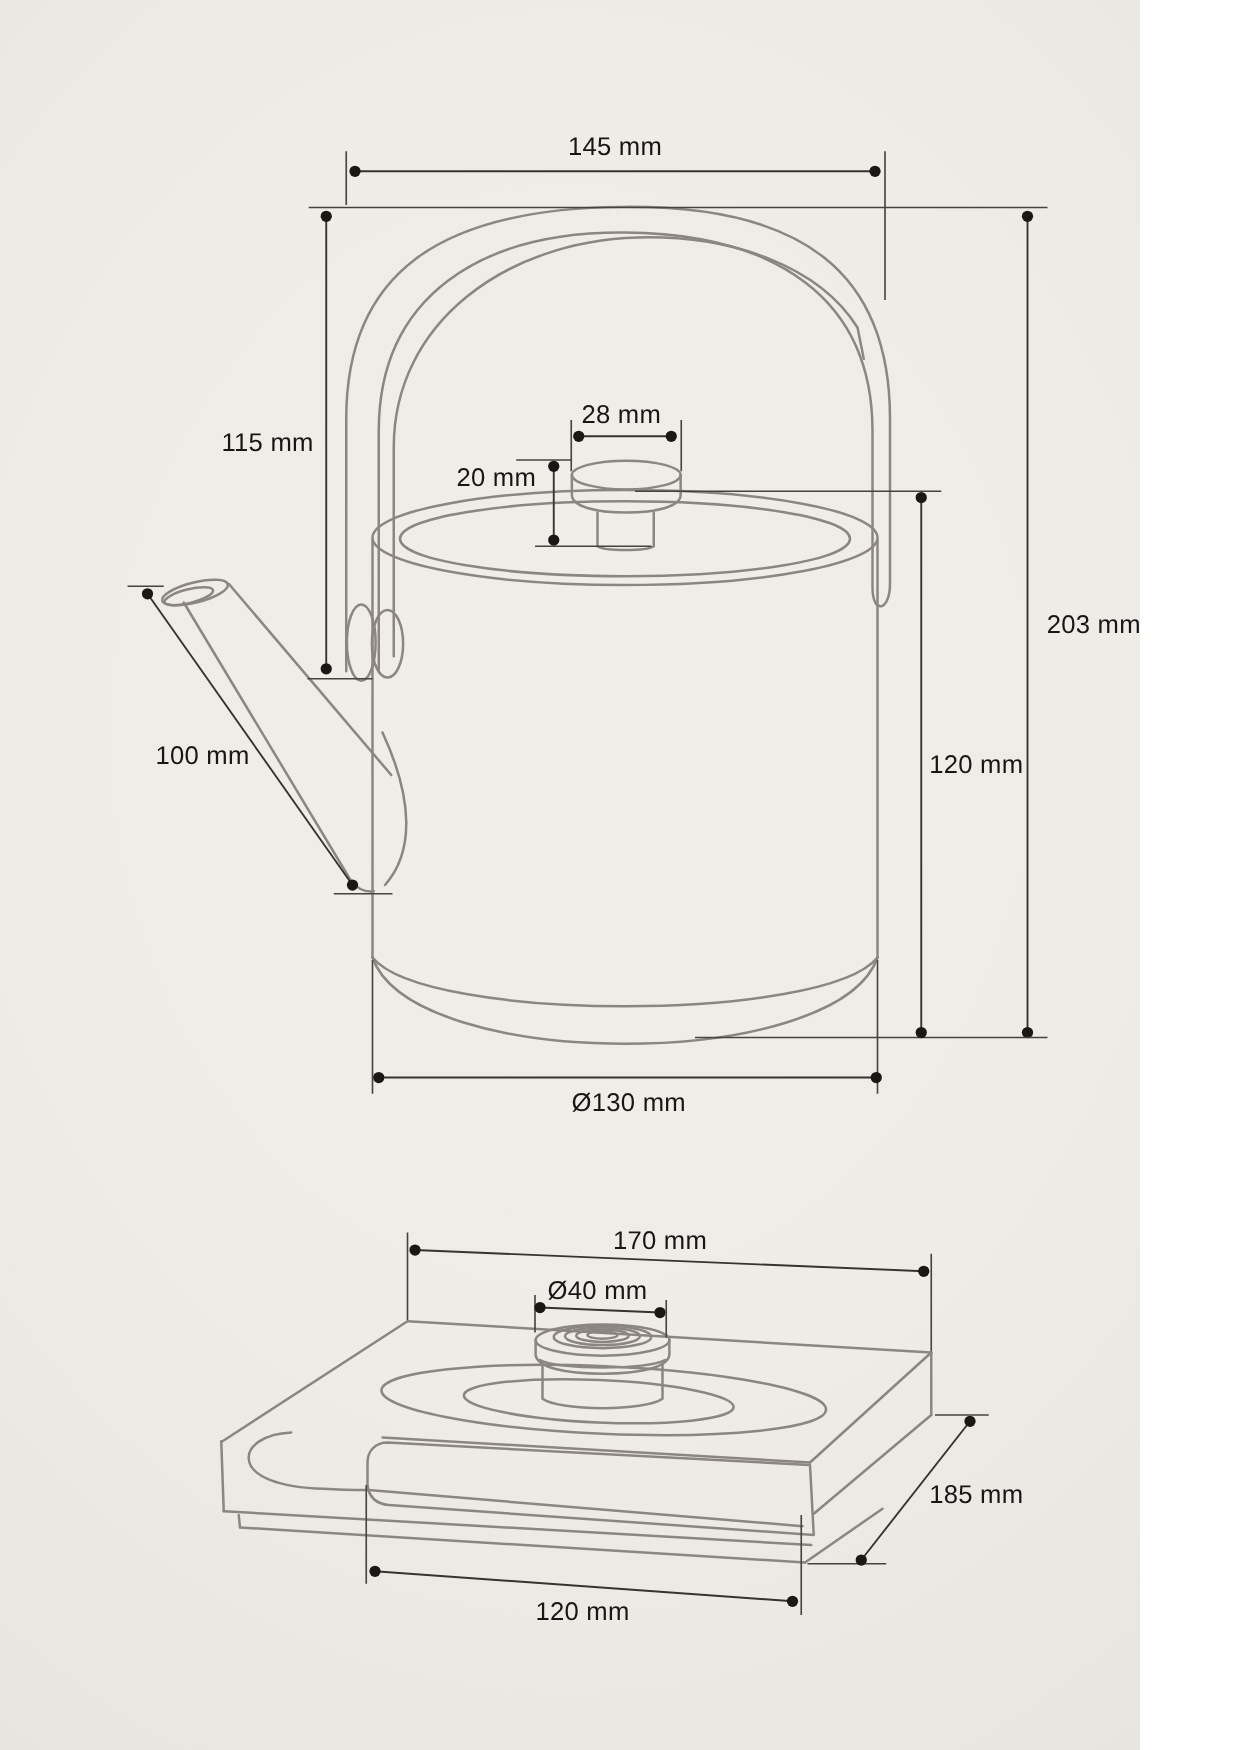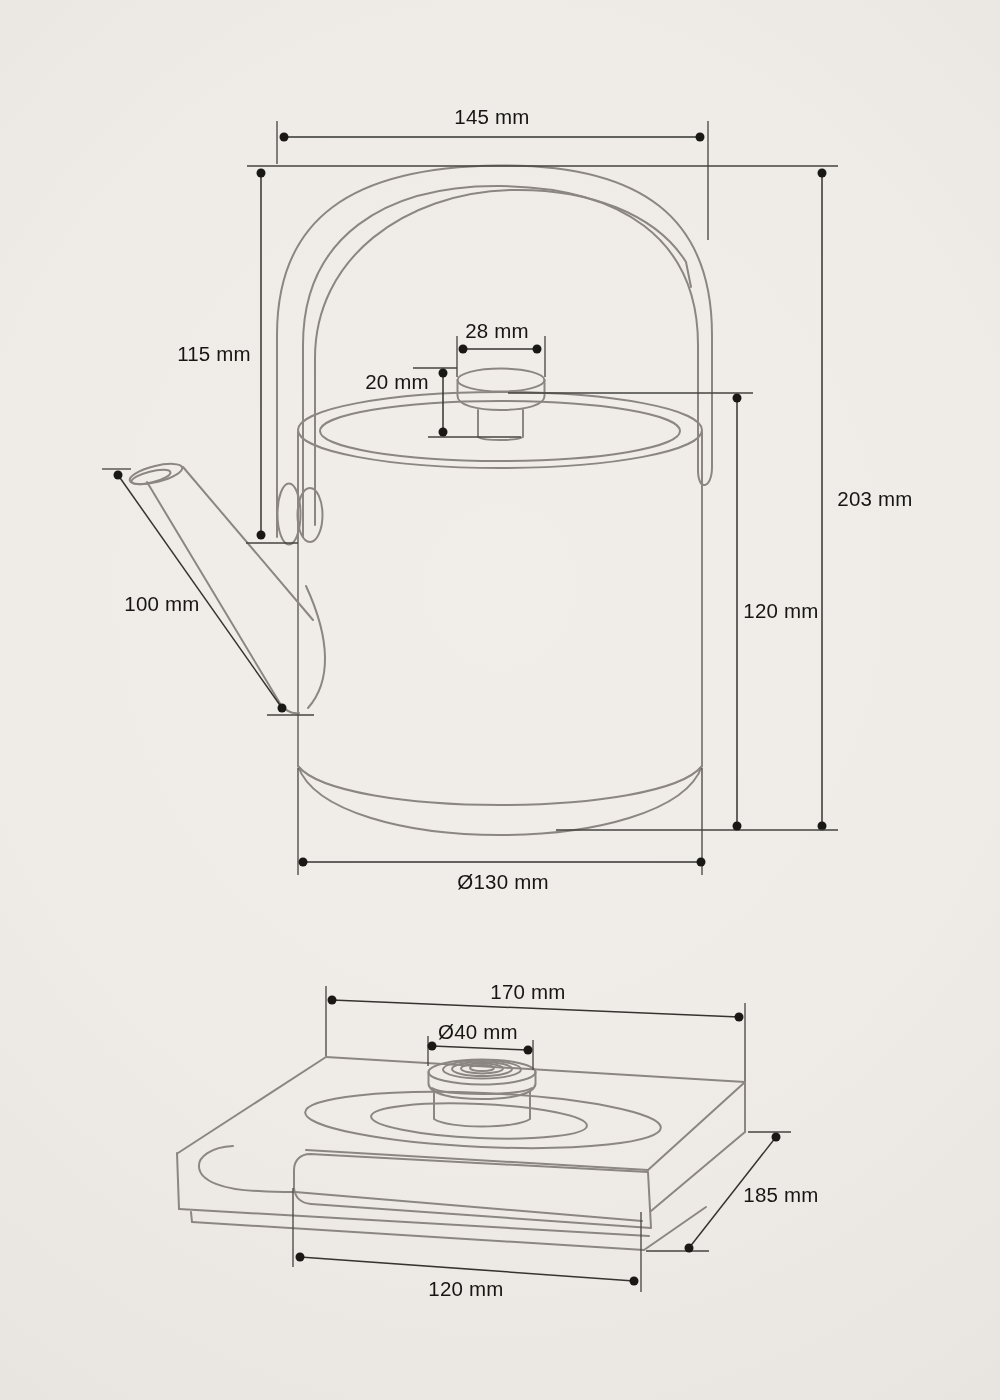--- a/index.html
+++ b/index.html
@@ -4,21 +4,21 @@
 <style>
   html, body {
     margin: 0;
     padding: 0;
     width: 1000px;
     height: 1400px;
     overflow: hidden;
   }
   .canvas {
     position: relative;
-    width: 1000px;
+    width: 912px;
     height: 1400px;
     background: radial-gradient(ellipse 90% 70% at 50% 42%, #f1eeea 0%, #efece8 55%, #e8e4df 100%);
     font-family: "Liberation Sans", sans-serif;
   }
   svg { display: block; }
   .outline {
     fill: none;
     stroke: #8b8681;
     stroke-width: 2;
     stroke-linecap: round;

